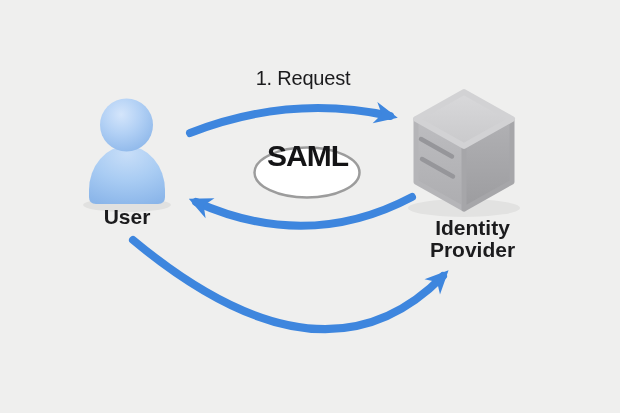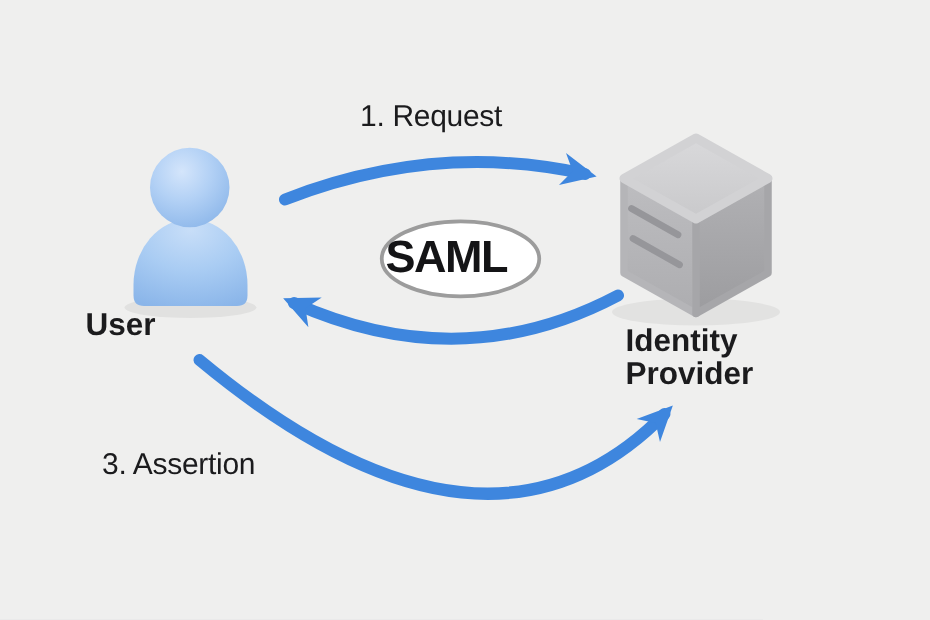--- a/index.html
+++ b/index.html
@@ -10,21 +10,21 @@
   .canvas{
     position:relative;
     width:620px;height:413px;
     background:#efefee;
     overflow:hidden;
   }
   .canvas svg{position:absolute;left:0;top:0;}
   .lbl{
     position:absolute;
     color:#1b1b1d;
-    text-align:left;
+    text-align:center;
     -webkit-font-smoothing:antialiased;
   }
   .step-lbl{
     font-size:20px;
     font-weight:500;
     line-height:26px;
     letter-spacing:-0.2px;
   }
   .node-lbl{
     font-size:21px;
@@ -36,21 +36,21 @@
     font-weight:700;
     line-height:31px;
     letter-spacing:-1px;
     color:#141416;
   }
   #lbl-request{left:240px;top:65px;width:126px;}
   #lbl-redirect{left:245px;top:234px;width:126px;}
   #lbl-assertion{left:68px;top:297px;width:145px;}
   #lbl-user{left:57px;top:206px;width:140px;}
   #lbl-idp{left:417px;top:217px;width:111px;}
-  #lbl-saml{left:257px;top:156px;width:101px;}
+  #lbl-saml{left:257px;top:140px;width:101px;}
 </style>
 </head>
 <body>
 
 <div class="canvas">
 
   <svg width="620" height="413" viewBox="0 0 620 413">
     <defs>
       <marker id="ah" viewBox="0 0 10 10" refX="6.8" refY="5" markerWidth="3.1" markerHeight="3.1" orient="auto">
         <path d="M0.6,0.6 L10,5 L0.6,9.4 L3.4,5 Z" fill="#3e86de"></path>
@@ -108,20 +108,19 @@
     </g>
 
     <g>
       <ellipse cx="307" cy="172.5" rx="52.5" ry="25" fill="#ffffff" stroke="#9c9c9c" stroke-width="2.5"></ellipse>
     </g>
   </svg>
 
   <div class="lbl step-lbl" id="lbl-request">1. Request</div>
 
 
-  <div class="lbl step-lbl" id="lbl-assertion">3. Assertion</div>
 
   <div class="lbl node-lbl" id="lbl-idp">Identity Provider</div>
 
   <div class="lbl node-lbl" id="lbl-user">User</div>
 
   <div class="lbl badge-lbl" id="lbl-saml">SAML</div>
 </div>
 
 </body></html>

